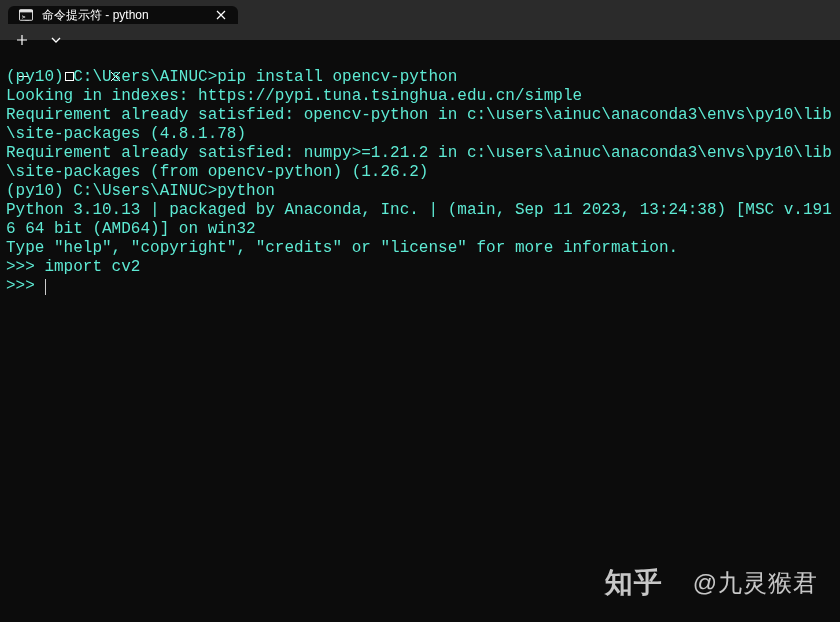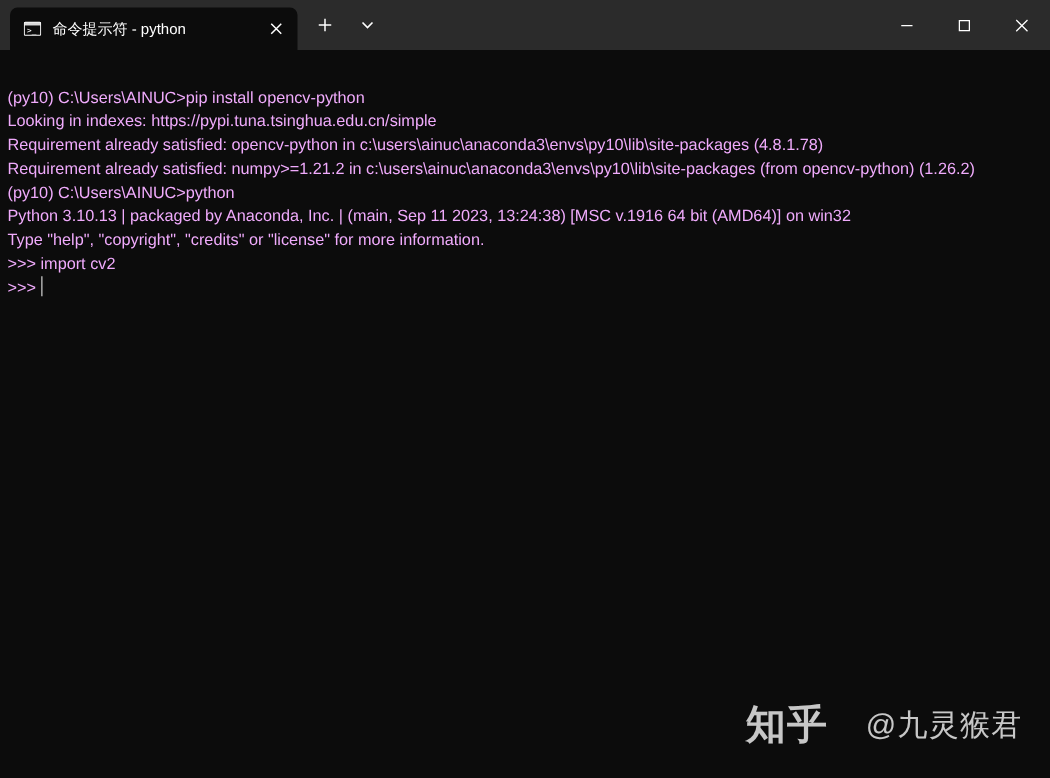--- a/index.html
+++ b/index.html
@@ -12,21 +12,22 @@
       height: 622px;
       background: #0c0c0c;
       font-family: "Segoe UI", "Microsoft YaHei", sans-serif;
       overflow: hidden;
       position: relative;
     }
     .titlebar {
       height: 40px;
       background: #2b2b2b;
       display: flex;
-      align-items: center;
+      align-items: flex-start;
+      flex-direction: column;
     }
     .tab {
       display: flex;
       align-items: center;
       background: #0c0c0c;
       border-radius: 6px 6px 0 0;
       margin-top: 6px;
       margin-left: 8px;
       padding: 0 8px 0 10px;
       min-width: 230px;
@@ -87,24 +88,24 @@
       width: 46px;
       height: 40px;
       display: flex;
       align-items: center;
       justify-content: center;
       color: #ffffff;
       cursor: pointer;
     }
     .terminal {
       padding: 28px 6px 6px 6px;
-      font-family: Liberation Sans, sans-serif;
-      font-size: 13px;
+      font-family: Liberation Mono, monospace;
+      font-size: 16px;
       line-height: 19px;
-      color: #f0abfc;
+      color: #5eead4;
       white-space: pre-wrap;
       word-break: break-all;
     }
     .term-line {
       display: block;
     }
     .cursor {
       display: inline-block;
       width: 1px;
       height: 16px;
@@ -122,21 +123,21 @@
       color: #e8e8e8;
       opacity: 0.85;
     }
     .watermark-text {
       font-size: 24px;
       font-family: "Microsoft YaHei", sans-serif;
       letter-spacing: 1px;
       margin-left: 20px;
     }
     .zhihu-logo {
-      font-size: 32px;
+      font-size: 28px;
       font-weight: bold;
       font-family: "Microsoft YaHei", sans-serif;
       letter-spacing: 1px;
     }
   </style>
 </head>
 <body>
 
 <div class="titlebar">
   <div class="tab">

